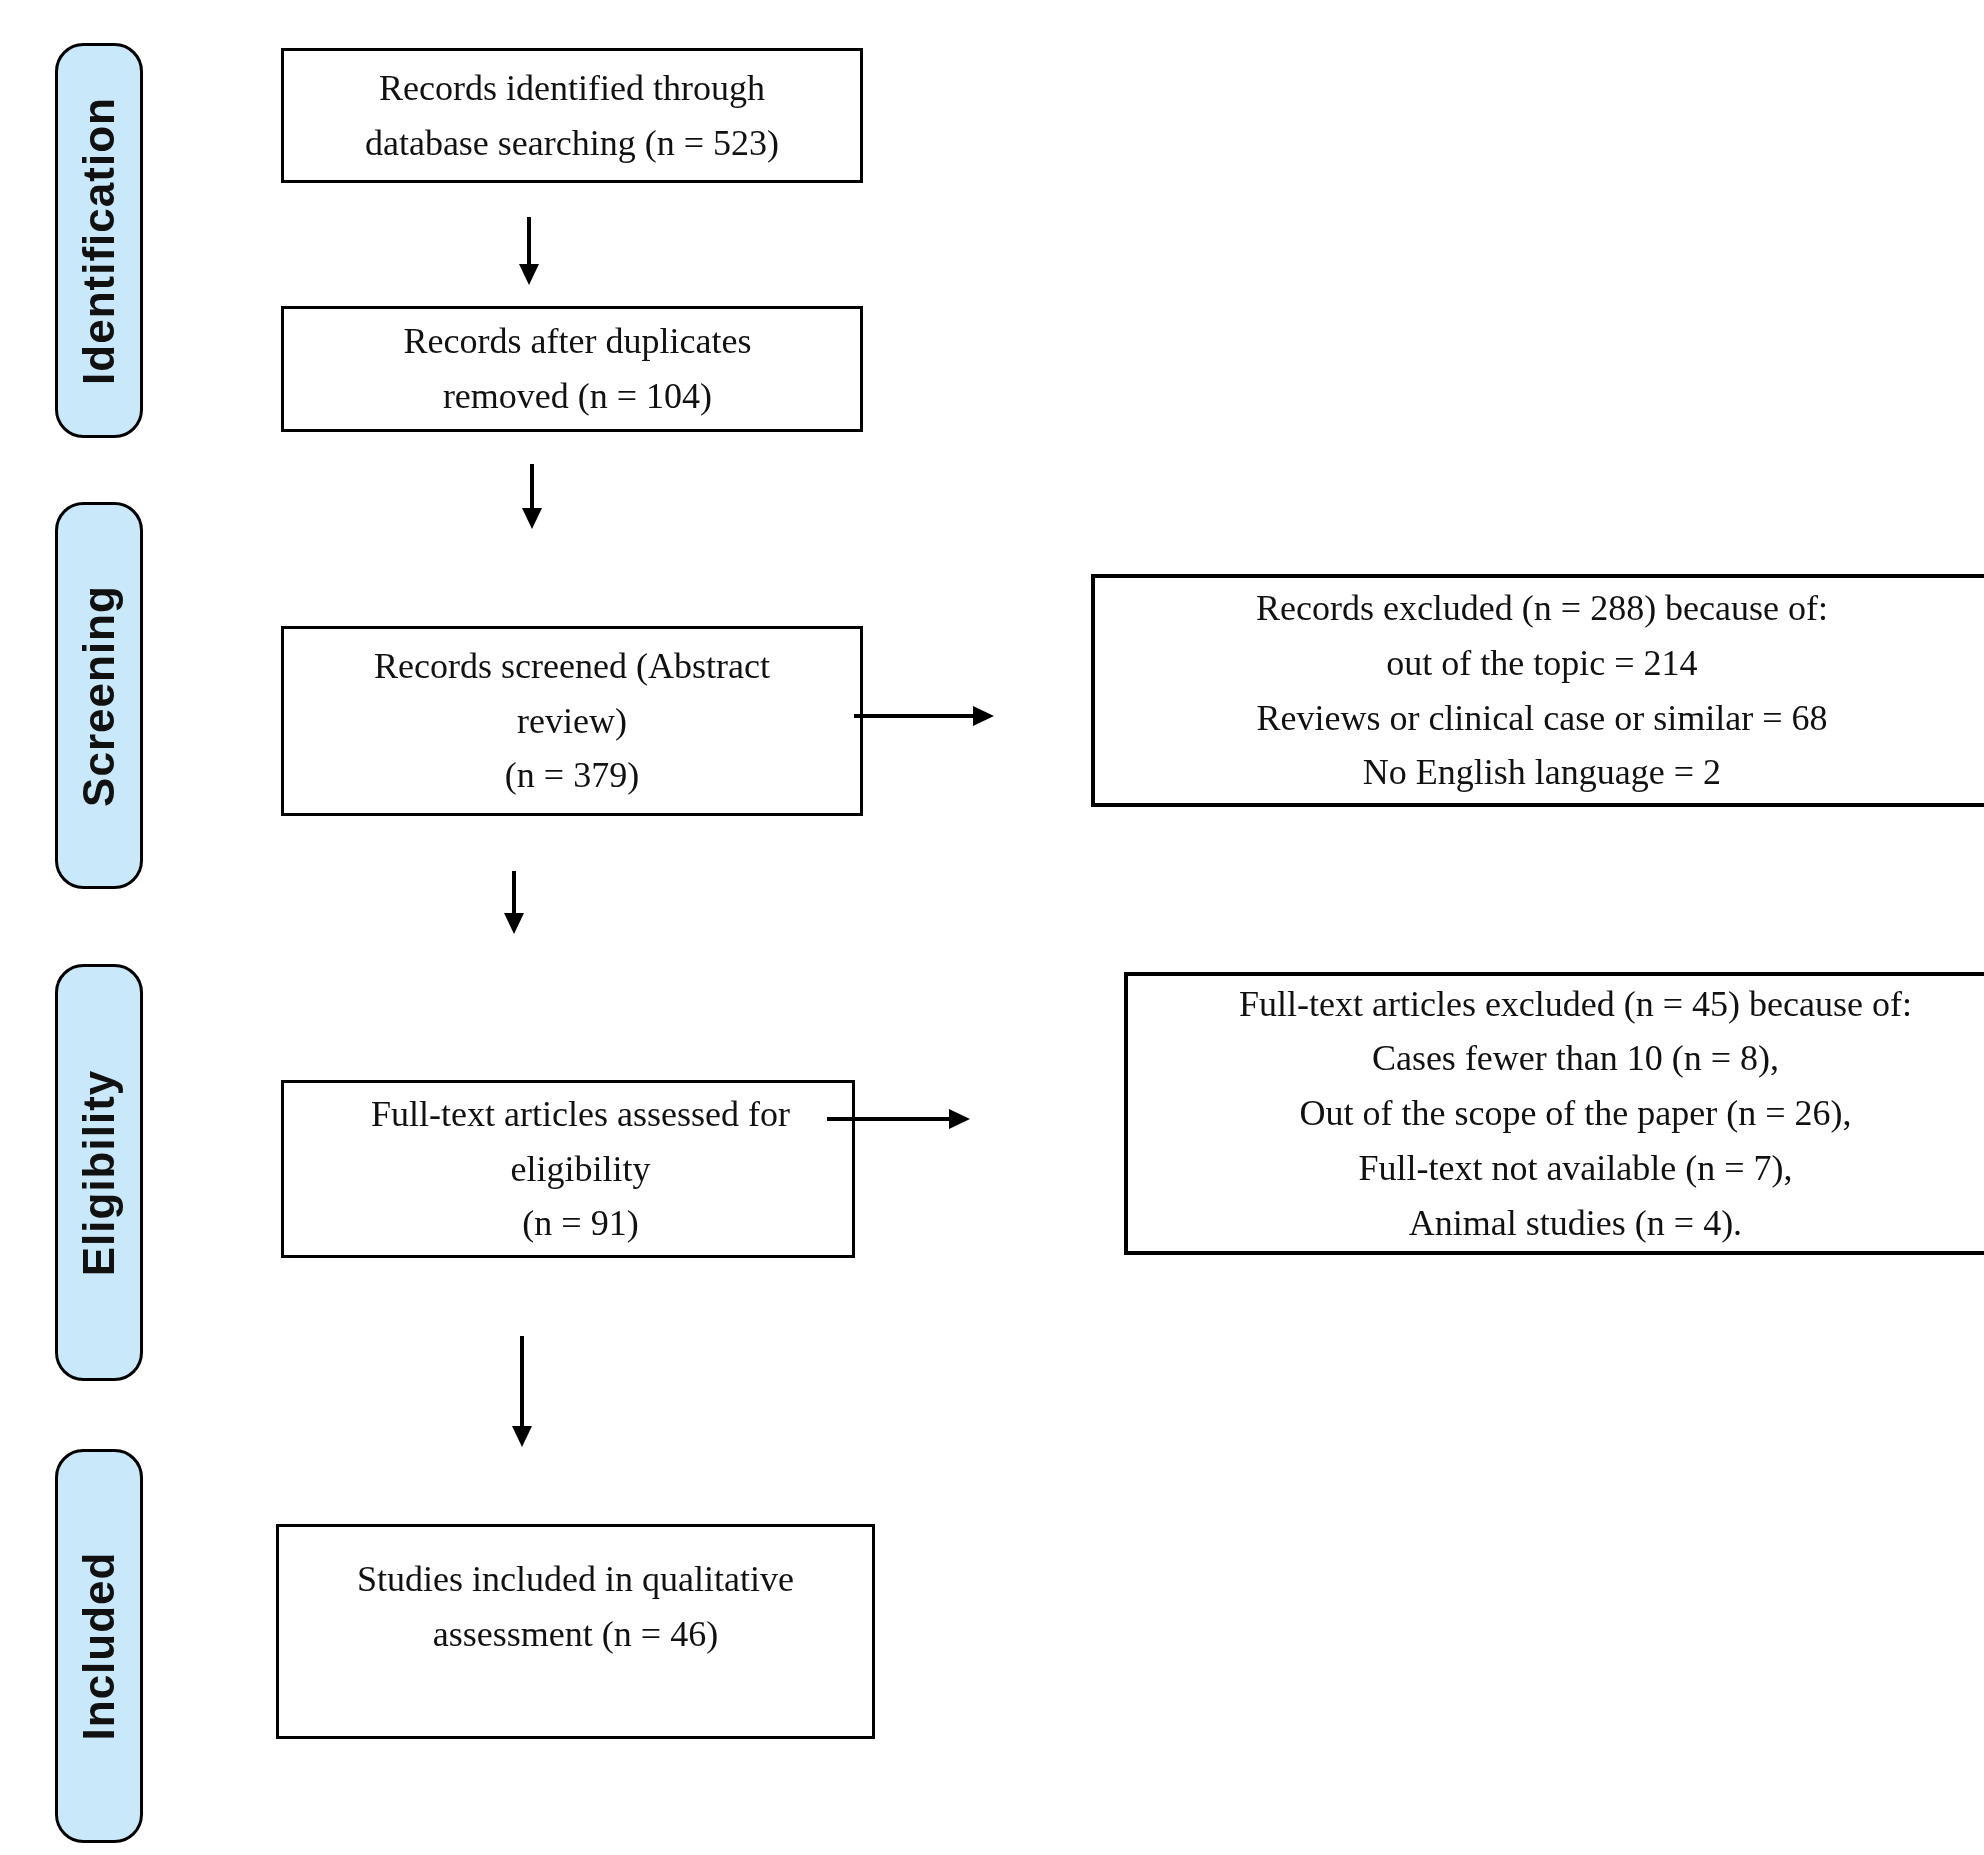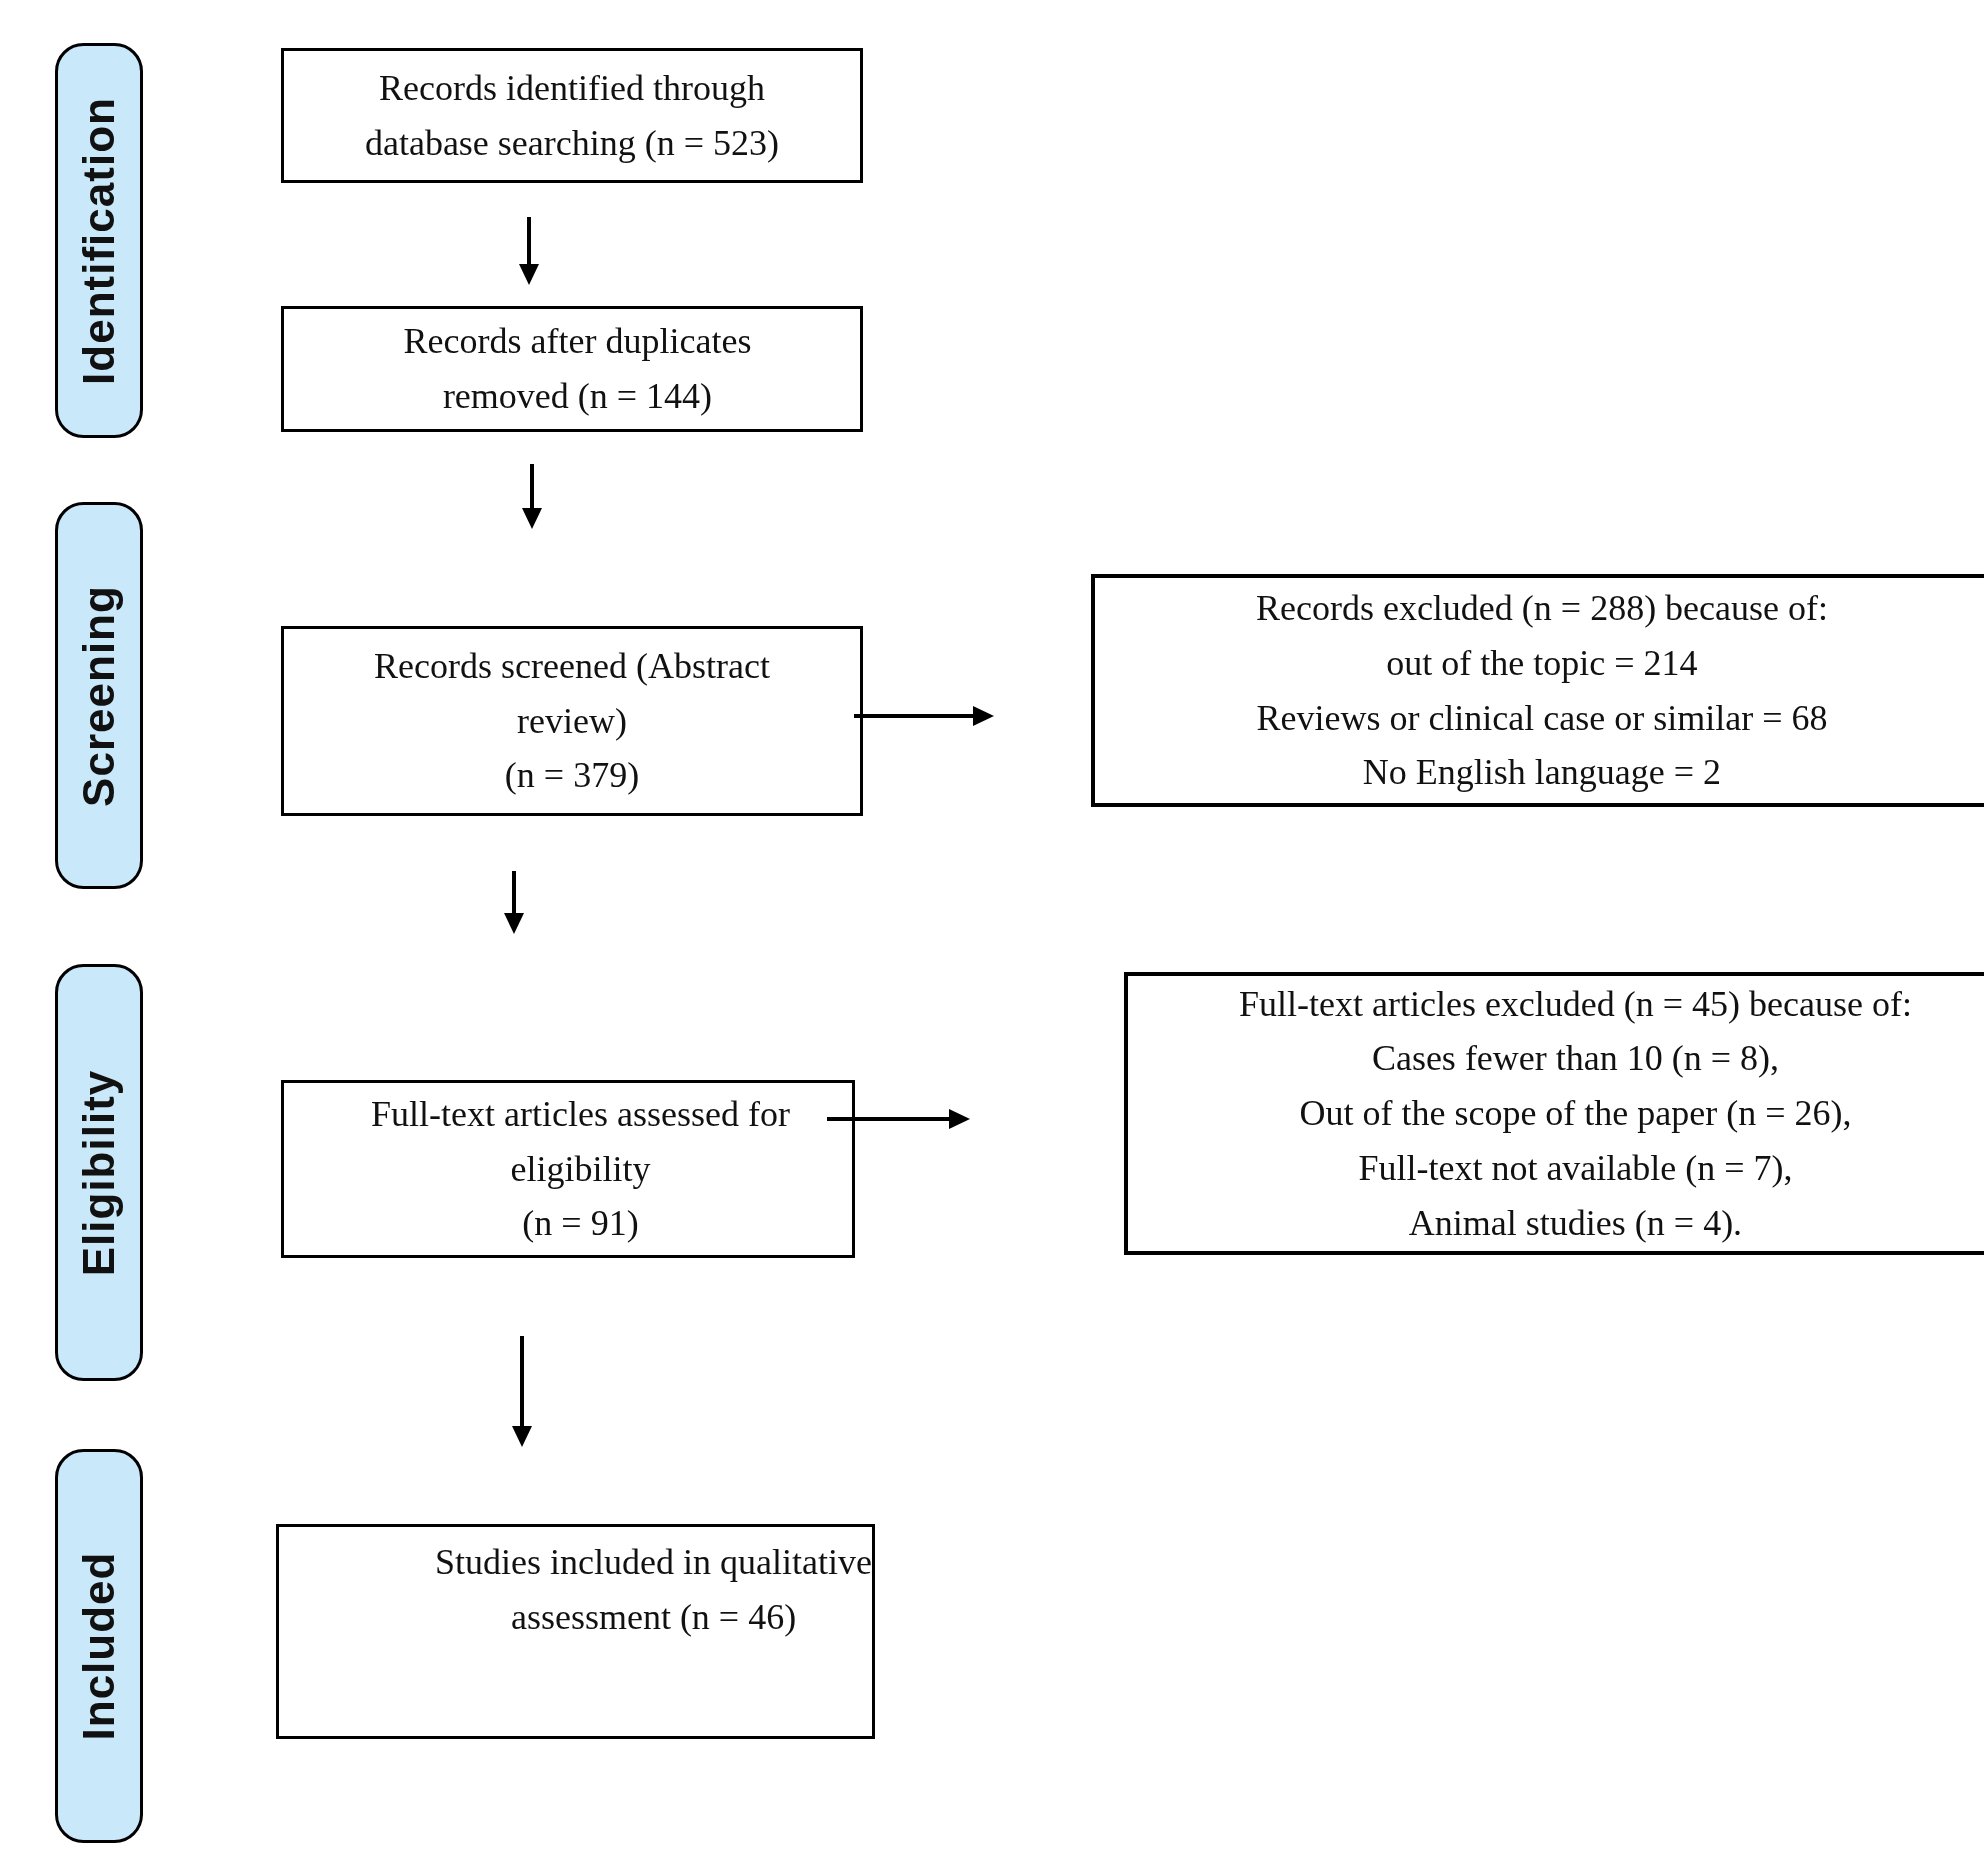--- a/index.html
+++ b/index.html
@@ -44,21 +44,21 @@
     position: absolute;
     background: var(--bg);
     border: 3.8px solid var(--outline);
     display: flex;
     align-items: center;
     justify-content: center;
     text-align: center;
     margin-left: 48px;
   }
   .fbox.thick { border-width: 4.8px; }
-  .fbox.top-align { align-items: flex-start; padding-top: 8px; justify-content: flex-end; }
+  .fbox.top-align { align-items: flex-start; padding-top: 25px; }
   .fbox-text { font-size: 36px; line-height: 1.52; }
   .fbox-text span { display: block; }
 
   
   .varrow { position: absolute; width: 0; }
   .varrow .shaft {
     position: absolute; left: -1.9px; top: 0;
     width: 3.8px; height: calc(100% - 19px);
     background: var(--outline);
   }
@@ -104,21 +104,21 @@
   <div class="fbox" style="left:233px; top:48px; width:582px; height:135px;">
     <div class="fbox-text">
       <span>Records identified through</span>
       <span>database searching (n = 523)</span>
     </div>
   </div>
 
   <div class="fbox" style="left:233px; top:306px; width:582px; height:126px;padding-left:11px;">
     <div class="fbox-text">
       <span>Records after duplicates</span>
-      <span>removed (n = 144)</span>
+      <span>removed (n = 104)</span>
     </div>
   </div>
 
   <div class="fbox" style="left:233px; top:626px; width:582px; height:190px;">
     <div class="fbox-text">
       <span>Records screened (Abstract</span>
       <span>review)</span>
       <span>(n = 379)</span>
     </div>
   </div>

